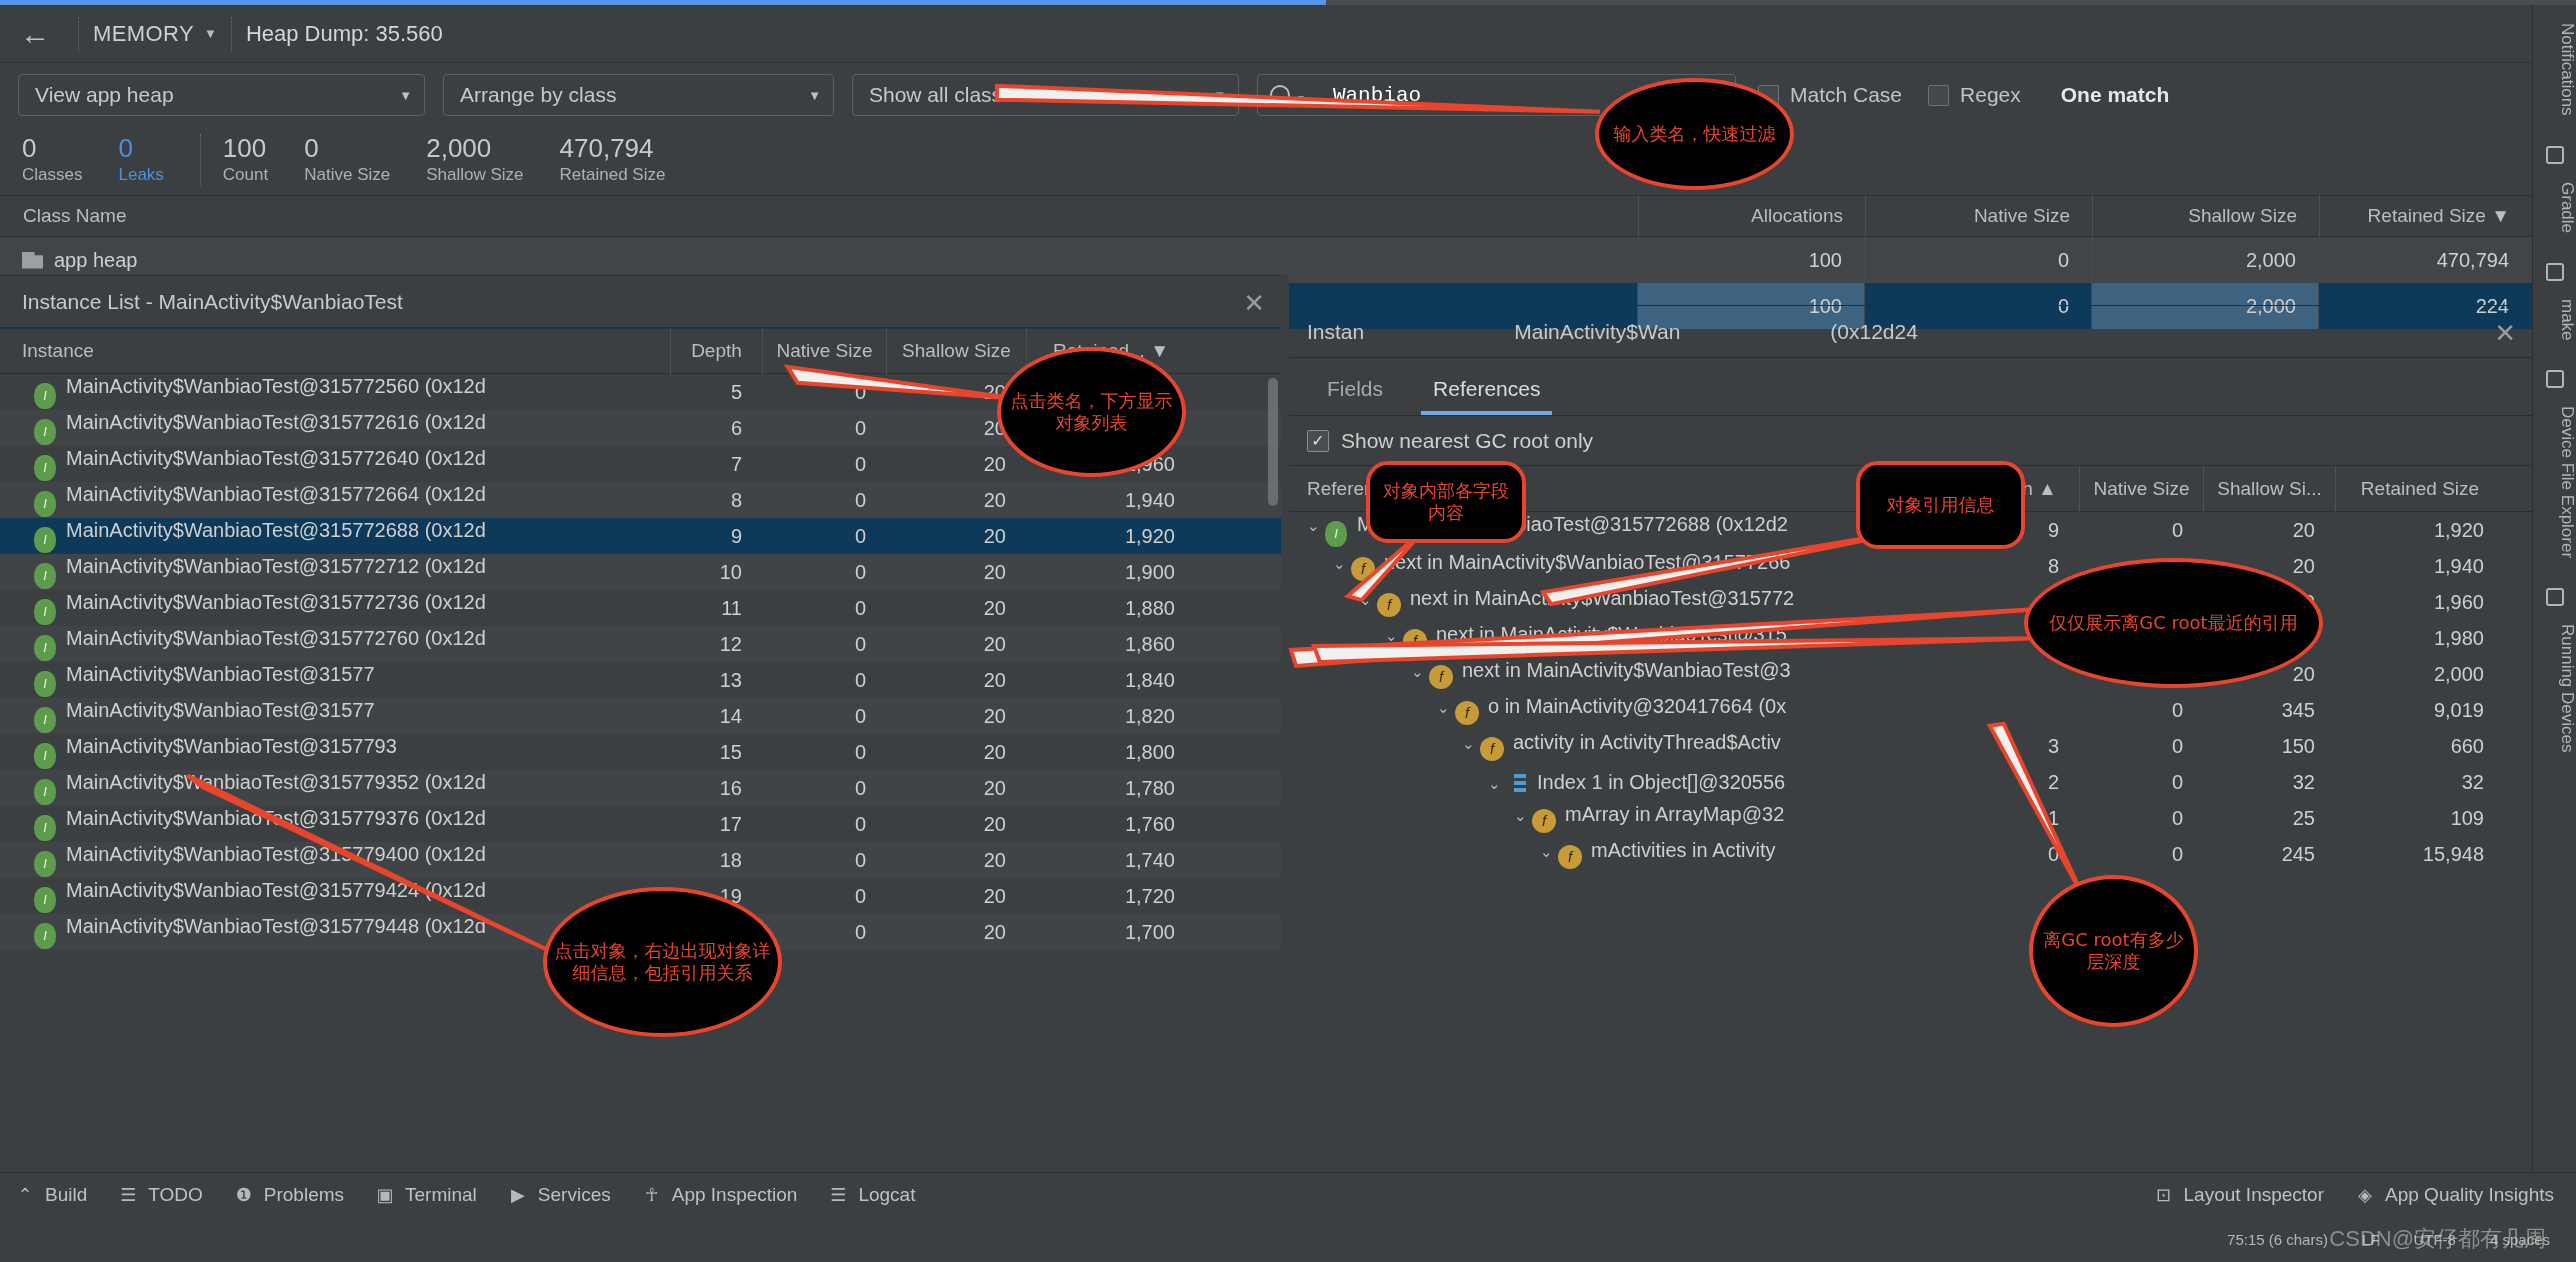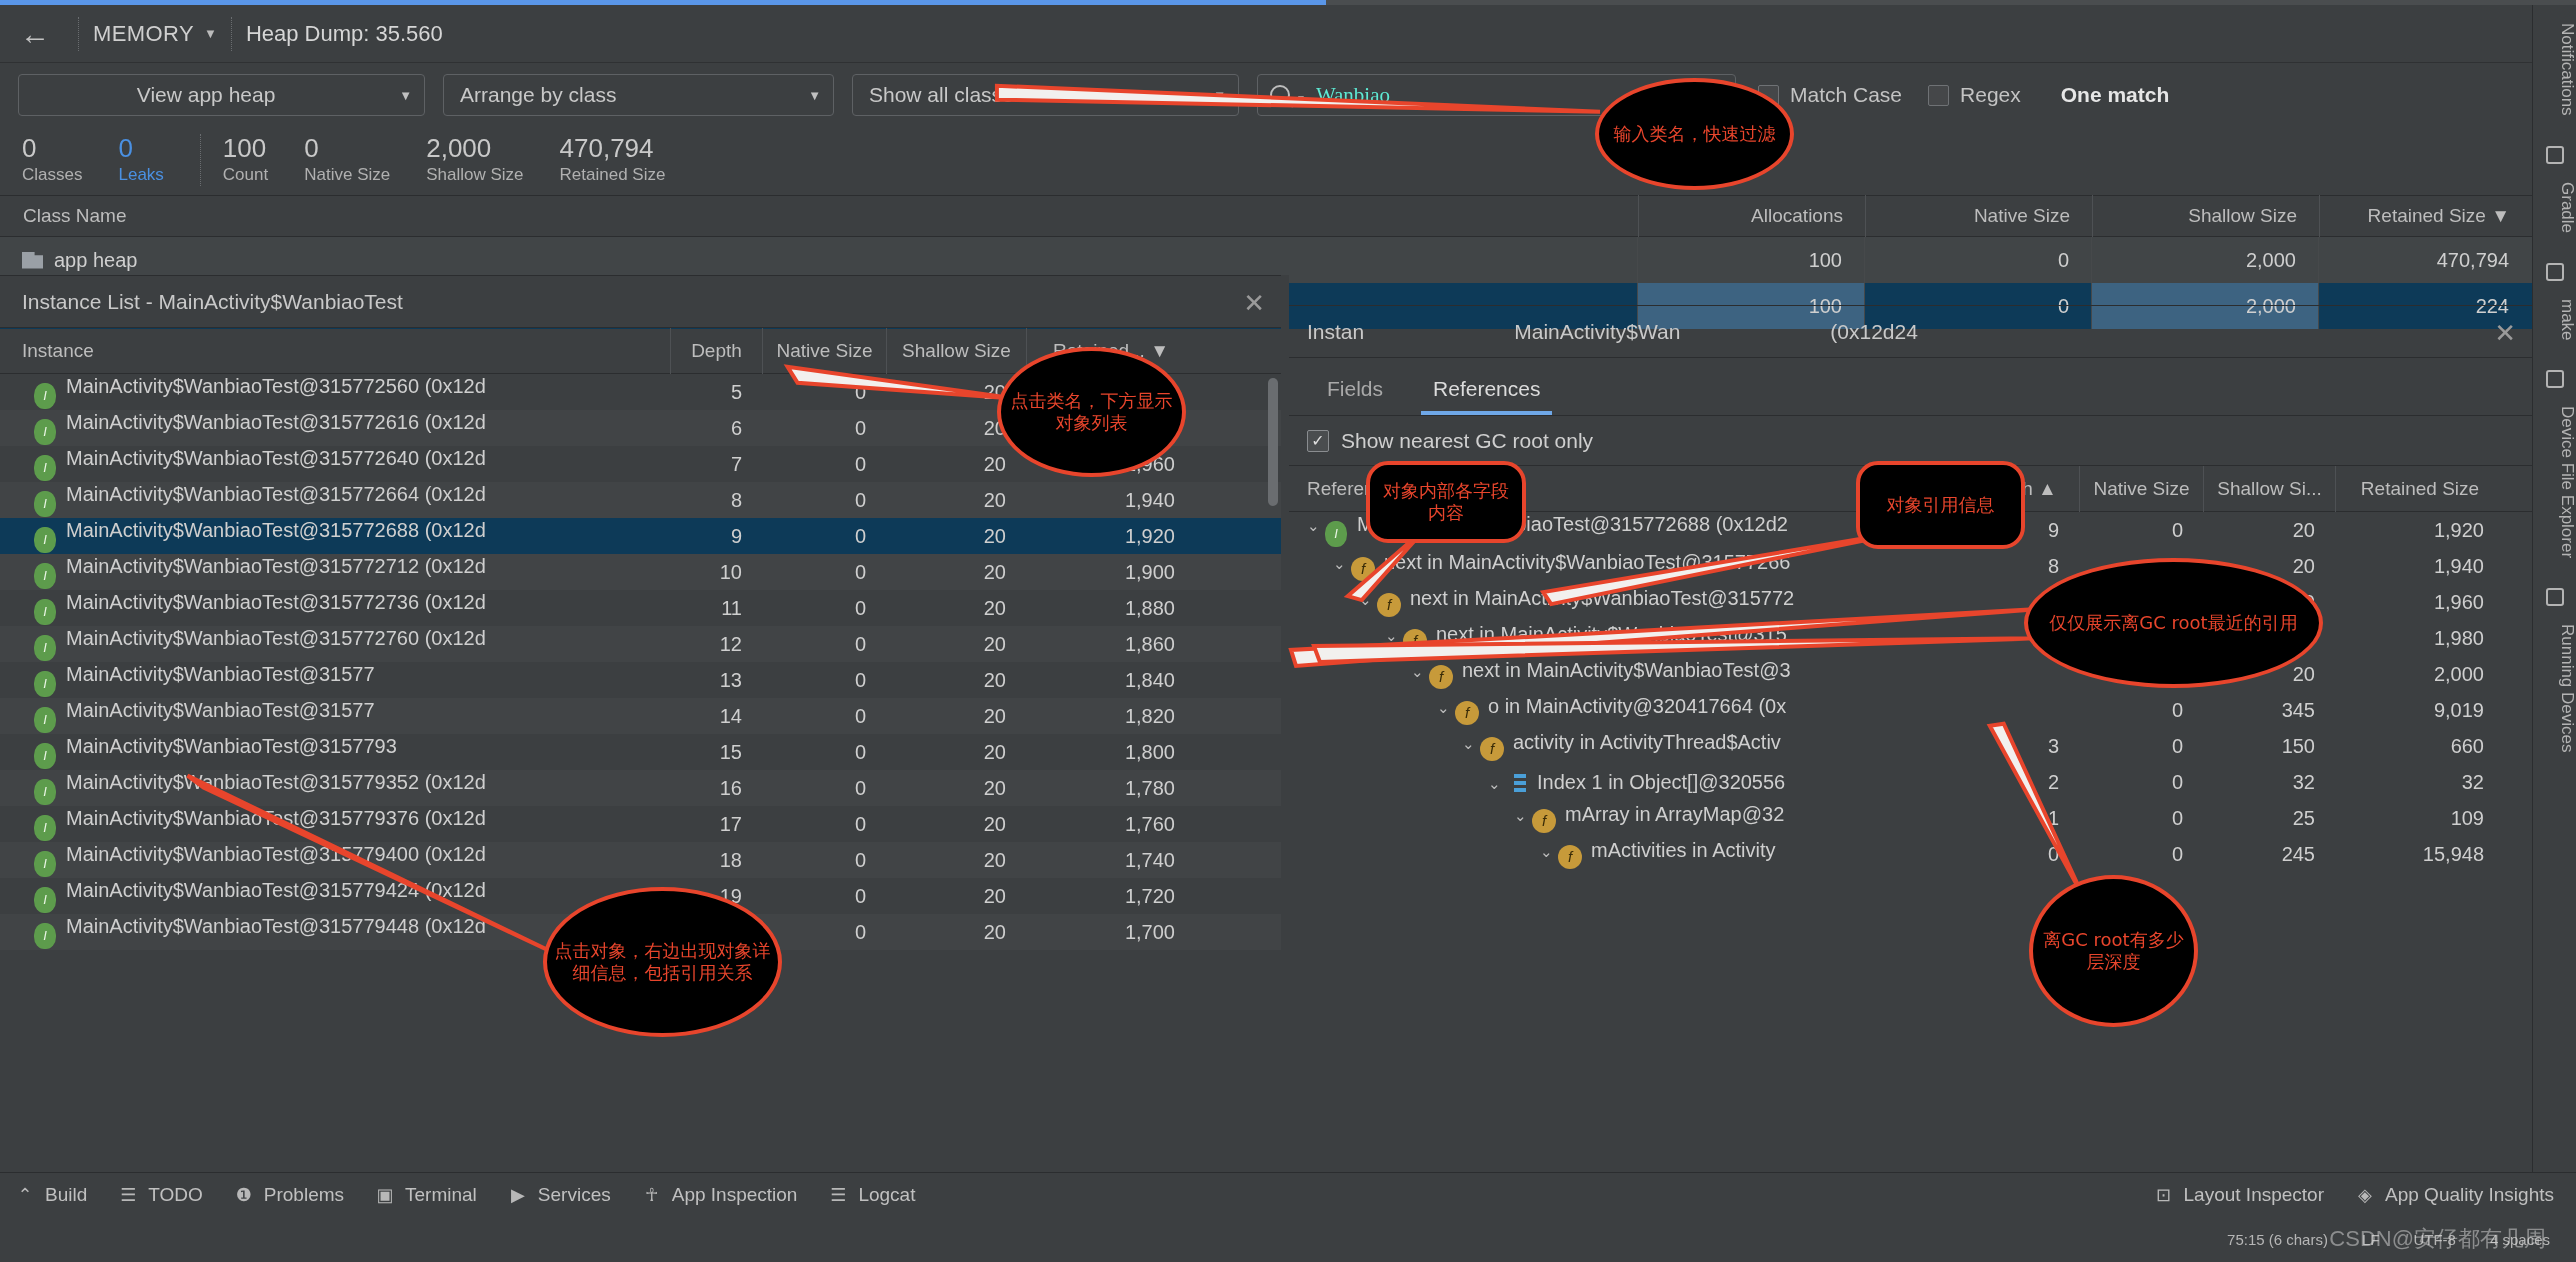--- a/index.html
+++ b/index.html
@@ -29,33 +29,33 @@
   
   #filterbar { position:absolute; left:0; top:64px; width:2532px; height:62px;
                background:#3c3f41; display:flex; align-items:center; padding-left:18px; }
   .combo {
     height:42px; border:1px solid #5e6164; border-radius:4px; background:#3c3f41;
     display:flex; align-items:center; padding:0 12px 0 16px; color:#c8c8c8;
     font-size:21px; margin-right:18px; cursor:pointer; position:relative;
   }
   .combo .label { flex:1; white-space:nowrap; }
   .combo .tri { margin-left:22px; font-size:13px; color:#c0c0c0; }
-  #cb-heap { width:407px;text-align:center; }
+  #cb-heap { width:407px; }
   #cb-arrange { width:391px; }
   #cb-classes { width:387px; }
   #searchbox { width:479px; height:42px; border:1px solid #5e6164; border-radius:4px;
                background:#3c3f41; display:flex; align-items:center; padding:0 12px;
                margin-right:22px; }
   .mag { width:20px; height:20px; border:2px solid #bdbdbd; border-radius:50%;
          position:relative; margin-right:4px; flex:0 0 auto; }
   .mag::after { content:""; position:absolute; width:2px; height:8px; background:#bdbdbd;
                 transform:rotate(-45deg); right:-3px; bottom:-5px; }
   .mag-caret { font-size:10px; color:#bdbdbd; margin:6px 10px 0 2px; }
-  #search-input { background:transparent; border:none; outline:none; color:#5eead4;
-                  font-size:21px; font-family:Liberation Serif, serif; width:100%; }
+  #search-input { background:transparent; border:none; outline:none; color:#ffffff;
+                  font-size:21px; font-family:Liberation Mono, monospace; width:100%;margin-left:17px; }
   .chk-wrap { display:flex; align-items:center; margin-right:26px; cursor:pointer; }
   .chkbox { width:21px; height:21px; border:1px solid #6f7275; border-radius:2px;
             background:#454749; margin-right:11px; }
   .chk-lbl { font-size:21px; color:#c3c3c3; }
   #one-match { font-size:21px; color:#e6e6e6; font-weight:bold; margin-left:14px; }
 
   
   #statsrow { position:absolute; left:0; top:128px; width:2532px; height:64px;
               display:flex; align-items:center; padding-left:22px; }
   .stat { display:flex; flex-direction:column; margin-right:36px; }

